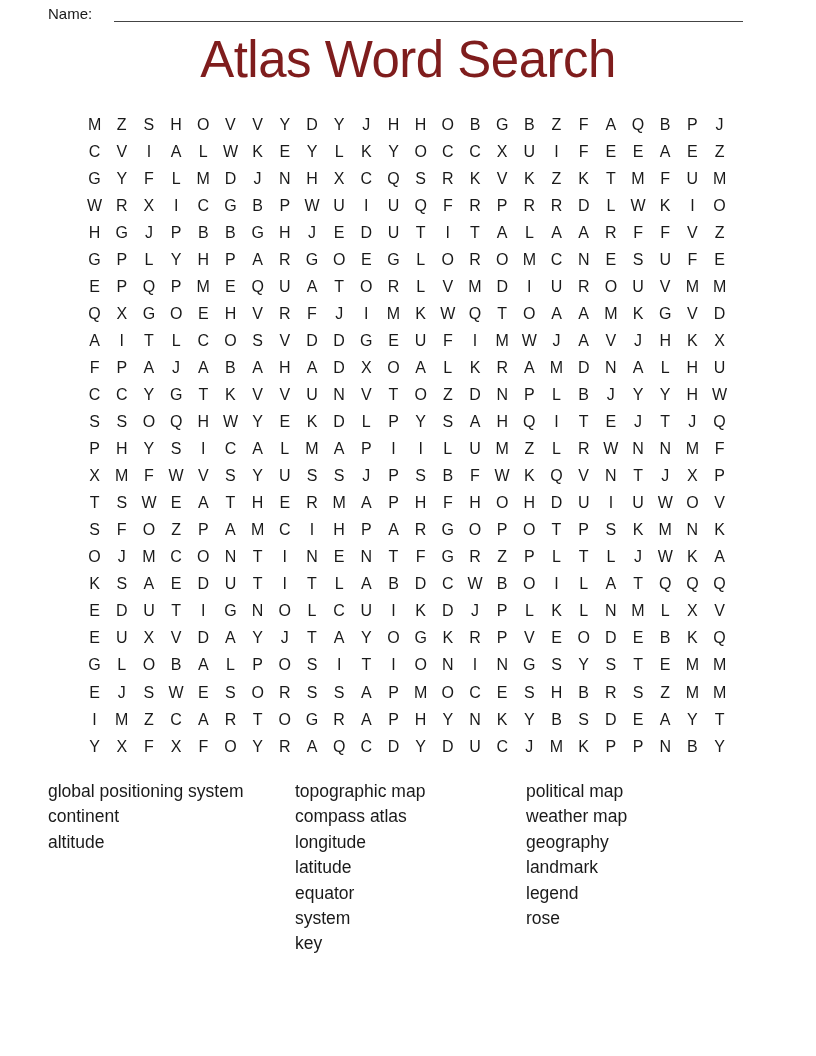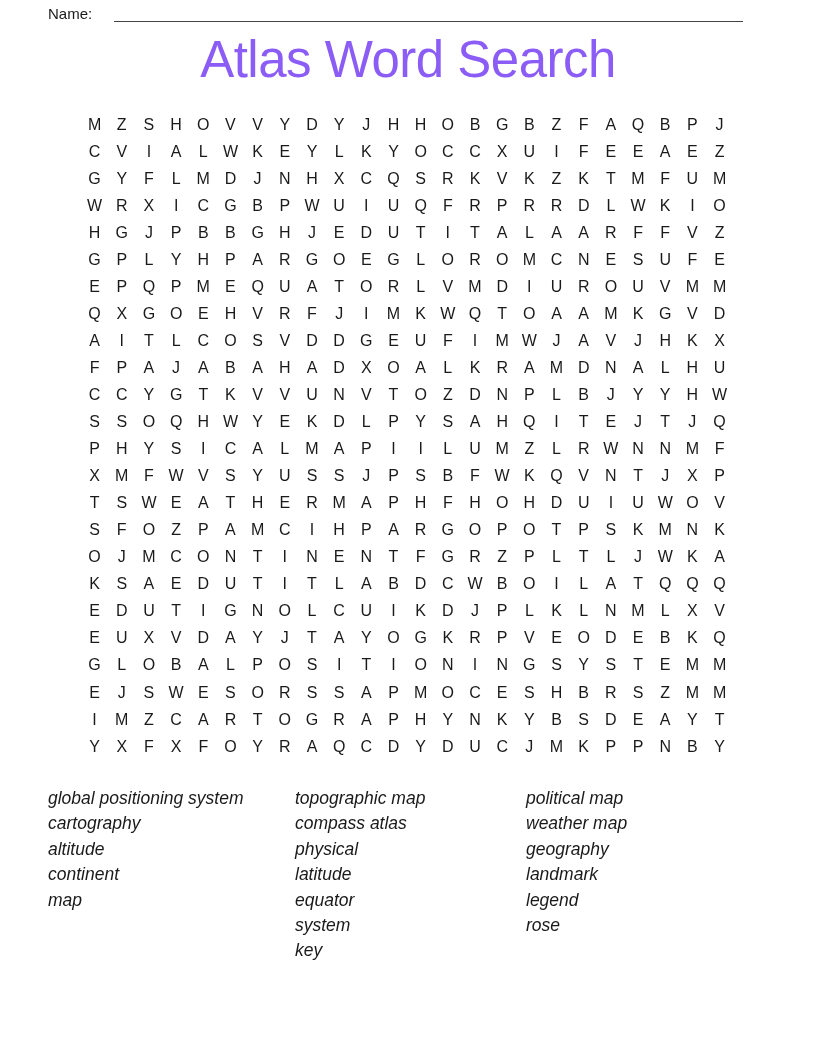--- a/index.html
+++ b/index.html
@@ -44,21 +44,21 @@
   .page-title {
     position: absolute;
     top: 30px;
     left: 0;
     width: 816px;
     margin: 0;
     text-align: center;
     font-size: 51px;
     font-weight: 400;
     letter-spacing: -0.5px;
-    color: #8b5cf6;
+    color: #7f1d1d;
     font-family: "Liberation Sans", sans-serif;
   }
 
   
   .word-grid {
     position: absolute;
     top: 111px;
     left: 81px;
     display: grid;
     grid-template-columns: repeat(24, 27.18px);
@@ -76,22 +76,21 @@
 
   
   .word-list {
     position: absolute;
     top: 779px;
     left: 48px;
     width: 720px;
   }
   .word-col {
     position: absolute;
-    top: 7px;
-    font-style: italic;
+    top: 0;
   }
   .word-col.col-0 { left: 0; }
   .word-col.col-1 { left: 239px; margin-left: 8px; }
   .word-col.col-2 { left: 478px; }
   .word-col .word {
     font-size: 17.5px;
     line-height: 25.4px;
     color: #1a1a1a;
     white-space: nowrap;
   }
@@ -681,29 +680,27 @@
     <div class="cell">P</div>
     <div class="cell">P</div>
     <div class="cell">N</div>
     <div class="cell">B</div>
     <div class="cell">Y</div>
   </div>
 
 <div class="word-list">
   <div class="word-col col-0">
       <div class="word">global positioning system</div>
-      <div class="word">cartography</div>
+      <div class="word">continent</div>
       <div class="word">altitude</div>
-      <div class="word">continent</div>
-      <div class="word">map</div>
     </div>
   <div class="word-col col-1">
       <div class="word">topographic map</div>
       <div class="word">compass atlas</div>
-      <div class="word">physical</div>
+      <div class="word">longitude</div>
       <div class="word">latitude</div>
       <div class="word">equator</div>
       <div class="word">system</div>
       <div class="word">key</div>
     </div>
   <div class="word-col col-2">
       <div class="word">political map</div>
       <div class="word">weather map</div>
       <div class="word">geography</div>
       <div class="word">landmark</div>

